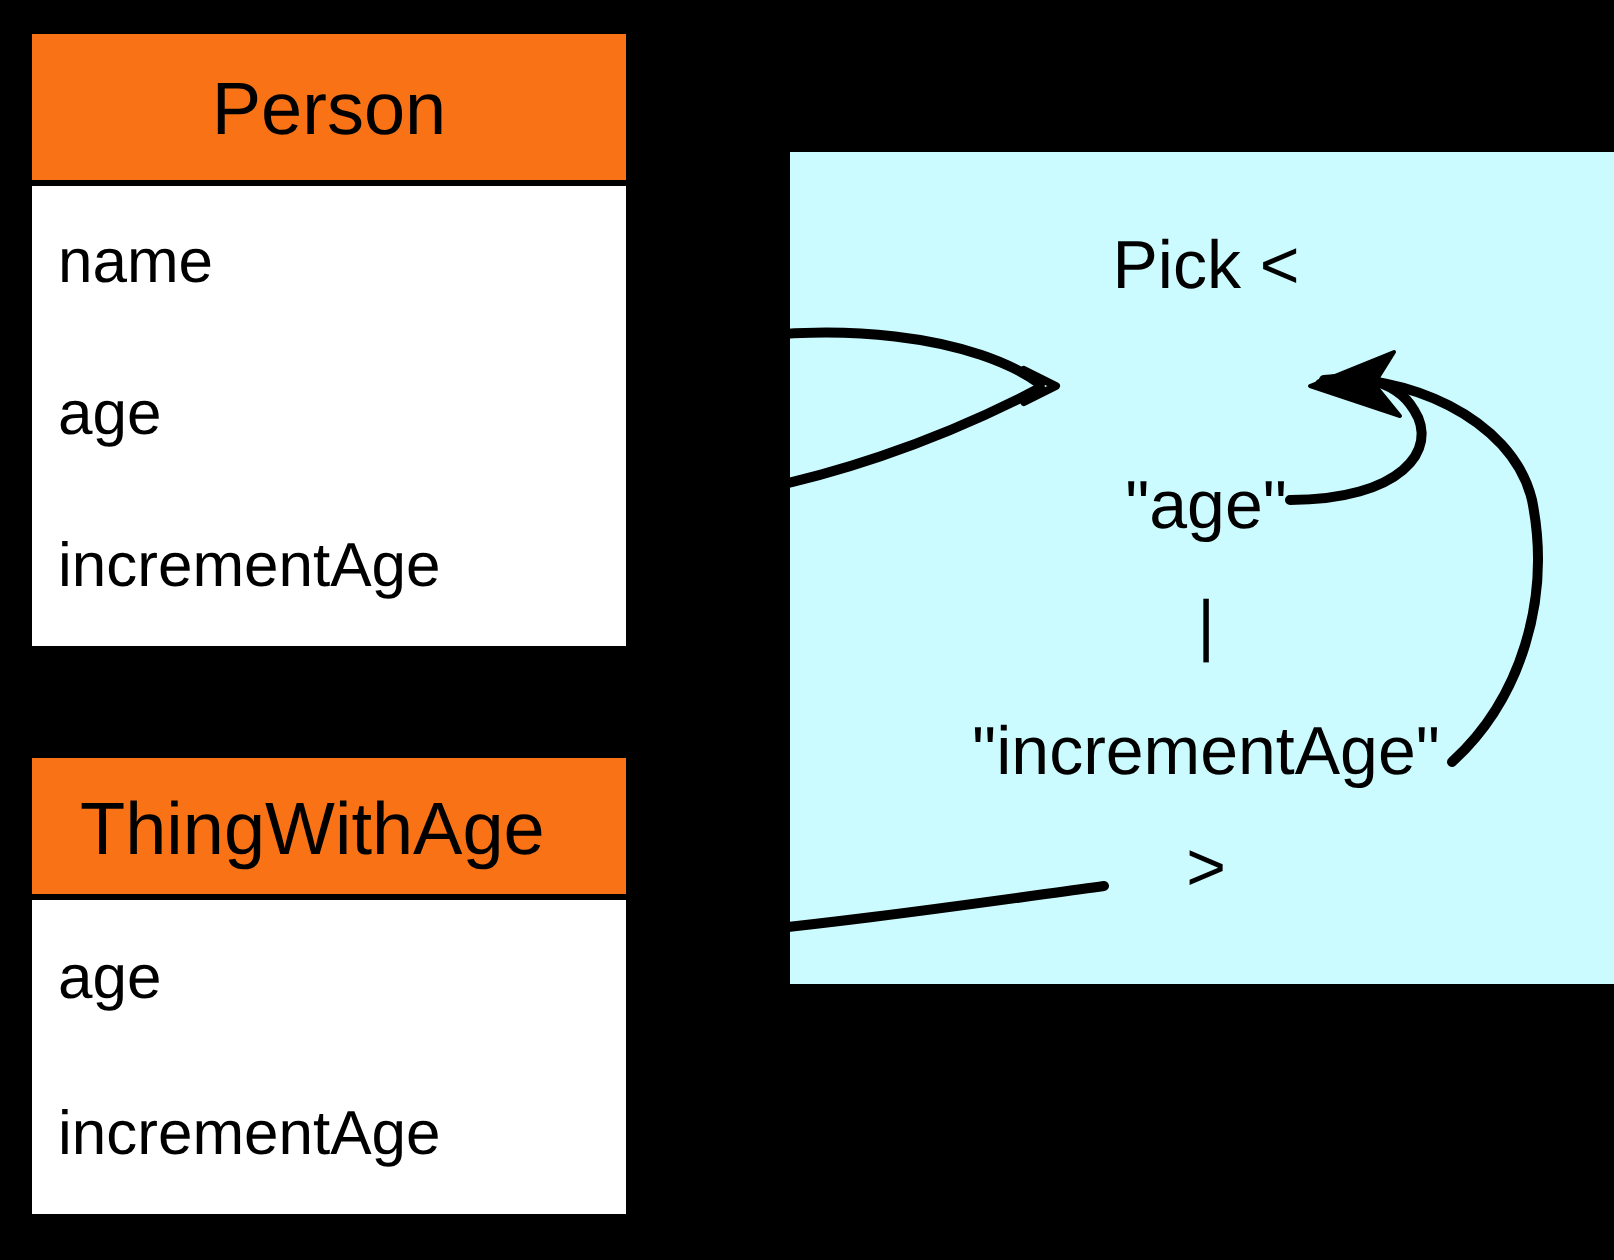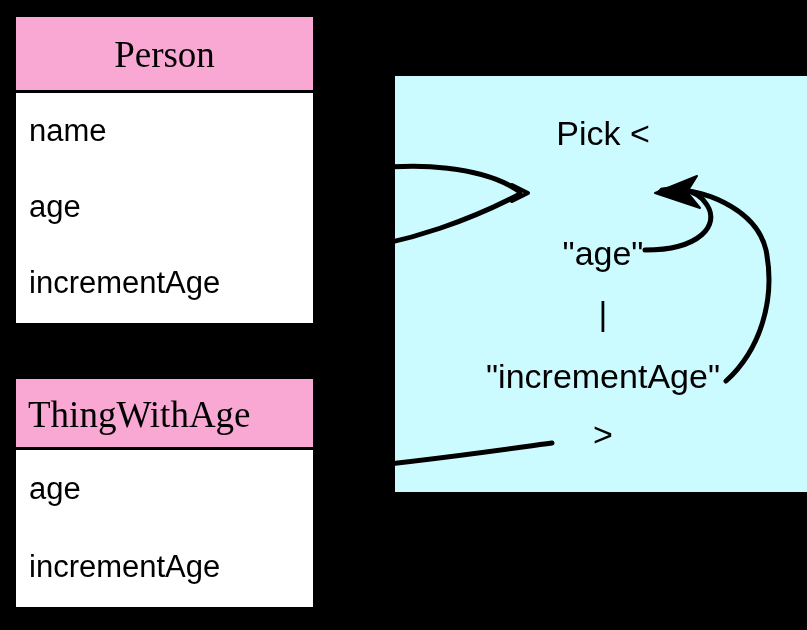--- a/index.html
+++ b/index.html
@@ -21,45 +21,44 @@
 
   
   .class-box {
     position: absolute;
     box-sizing: border-box;
     border: 1px solid #000000;
     background: #ffffff;
   }
   .class-header {
     box-sizing: border-box;
-    background: #f9a8d4;
+    background: #f97316;
     border-bottom: 3px solid #000000;
     color: #000000;
     text-align: center;
     white-space: nowrap;
     overflow: hidden;
-    font-family: Liberation Serif, serif;
   }
   .class-body {
     box-sizing: border-box;
     background: #ffffff;
   }
   .member {
     color: #000000;
     white-space: nowrap;
     text-align: left;
   }
 
   #person-box { left: 15px; top: 16px; width: 299px; height: 308px; }
   #person-box .class-header { height: 76px; line-height: 76px; font-size: 37px; }
   #person-box .class-body { height: 229px; padding: 0 15px 0 13px; }
   #person-box .member { height: 76px; line-height: 76px; font-size: 31px; }
 
   #thing-box { left: 15px; top: 378px; width: 299px; height: 230px; }
-  #thing-box .class-header { height: 71px; line-height: 71px; font-size: 37px; text-align: left; padding-left: 12px; }
+  #thing-box .class-header { height: 71px; line-height: 71px; font-size: 37px; text-align: left; padding-left: 24px; }
   #thing-box .class-body { height: 156px; padding: 0 0 0 13px; }
   #thing-box .member { height: 78px; line-height: 78px; font-size: 31px; }
 
   
   #code-panel {
     position: absolute;
     left: 395px;
     top: 76px;
     width: 448px;
     height: 416px;

